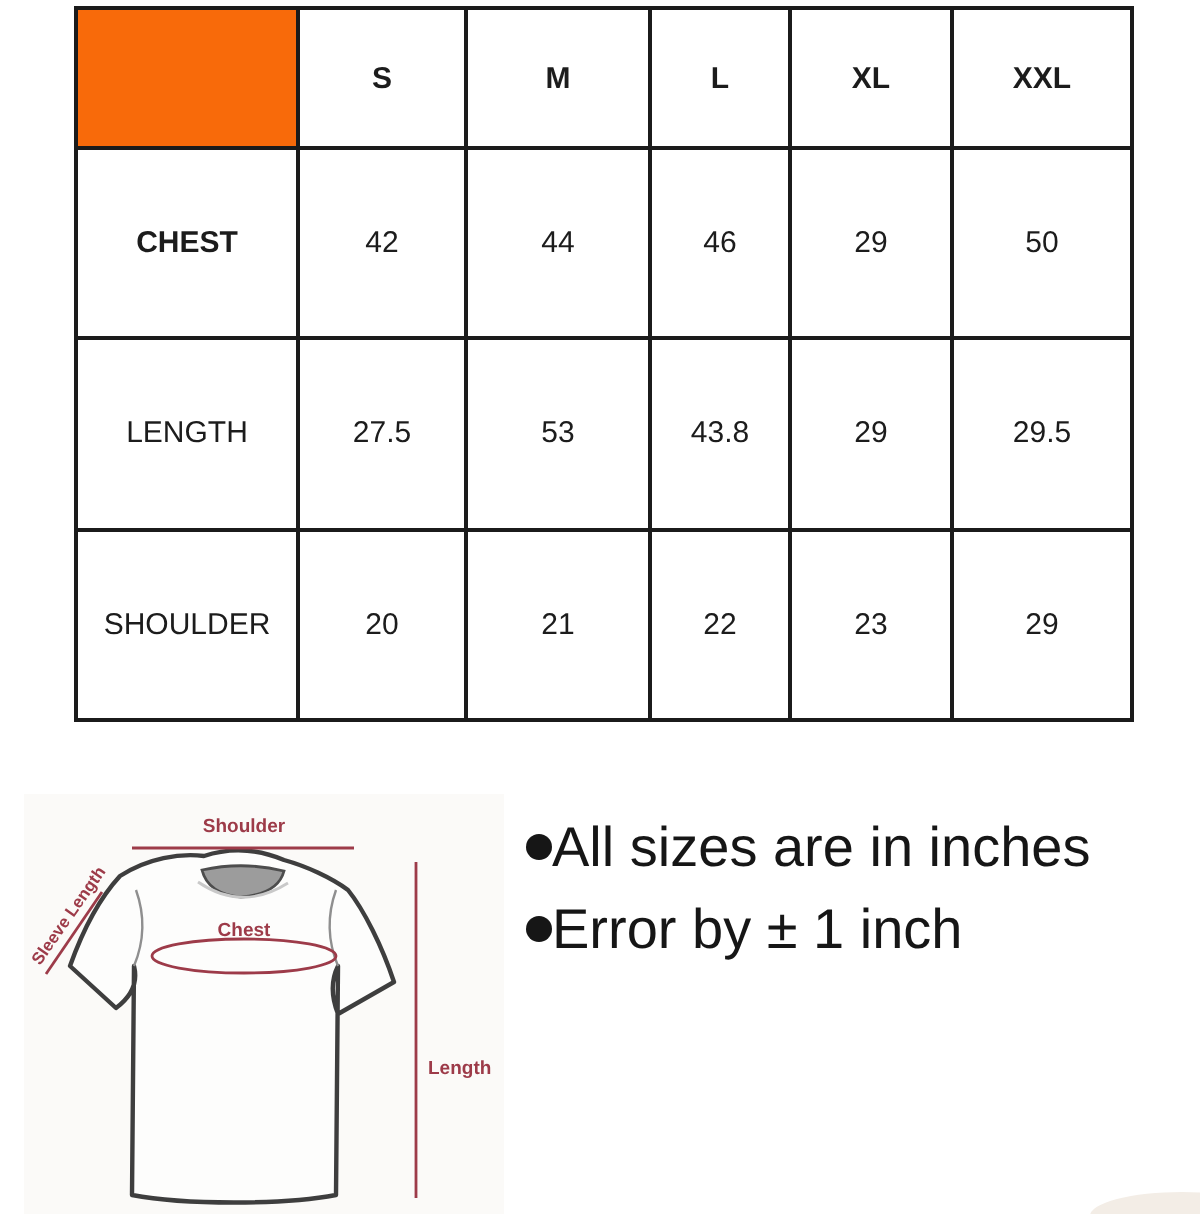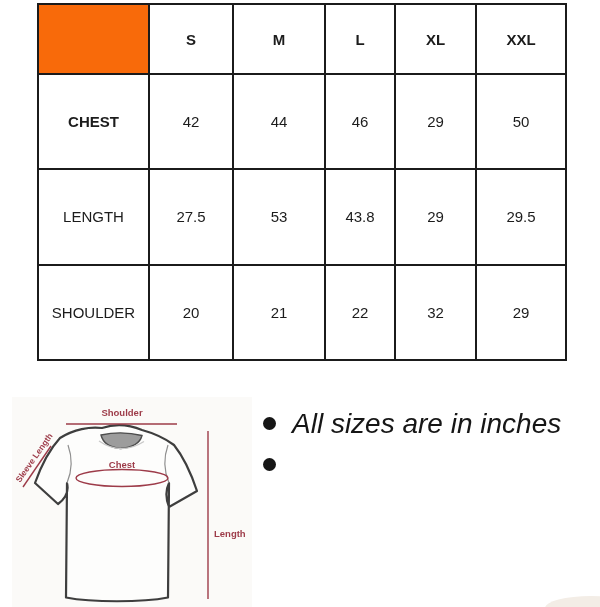--- a/index.html
+++ b/index.html
@@ -41,21 +41,21 @@
   .shirt { fill:#fdfdfc; stroke:#3e3e3e; stroke-width:2.2; stroke-linejoin:round; }
   .seam { fill:none; stroke:#8f8f8f; stroke-width:1.2; }
   .collar { fill:#9c9c9c; stroke:#4d4d4d; stroke-width:1.4; }
   .collar-rim { fill:none; stroke:#c9c9c9; stroke-width:1.4; }
 
   
   ul.notes {
     position:absolute; left:263px; top:403px; width:332px; list-style:none;
   }
   ul.notes li {
-    display:flex; gap:16px; font-size:28px; line-height:41px; color:#161616;font-style:italic;
+    display:flex; gap:0; font-size:28px; line-height:41px; color:#161616;
   }
   ul.notes .dot {
     flex:none; width:13px; height:13px; border-radius:50%;
     background:#161616; margin-top:14px;
   }
   ul.notes .note-text { max-width:301px; }
 
   
   .corner-decoration {
     position:absolute; left:545px; top:596px; width:92px; height:24px;
@@ -101,21 +101,21 @@
         <td>53</td>
         <td>43.8</td>
         <td>29</td>
         <td>29.5</td>
       </tr>
       <tr>
         <th class="row-label">SHOULDER</th>
         <td>20</td>
         <td>21</td>
         <td>22</td>
-        <td>32</td>
+        <td>23</td>
         <td>29</td>
       </tr>
     </tbody>
   </table>
 
   <div class="diagram">
     <svg viewBox="0 0 240 210">
 
       <path class="shirt" d="M 48 41
            C 62 32, 78 29.5, 90 31
@@ -151,18 +151,19 @@
     </svg>
   </div>
 
   <ul class="notes">
     <li>
       <span class="dot"></span>
       <span class="note-text">All sizes are in inches</span>
     </li>
     <li>
       <span class="dot"></span>
+      <span class="note-text">Error by ± 1 inch</span>
     </li>
   </ul>
 
   <div class="corner-decoration"></div>
 
 </div>
 
 </body></html>

